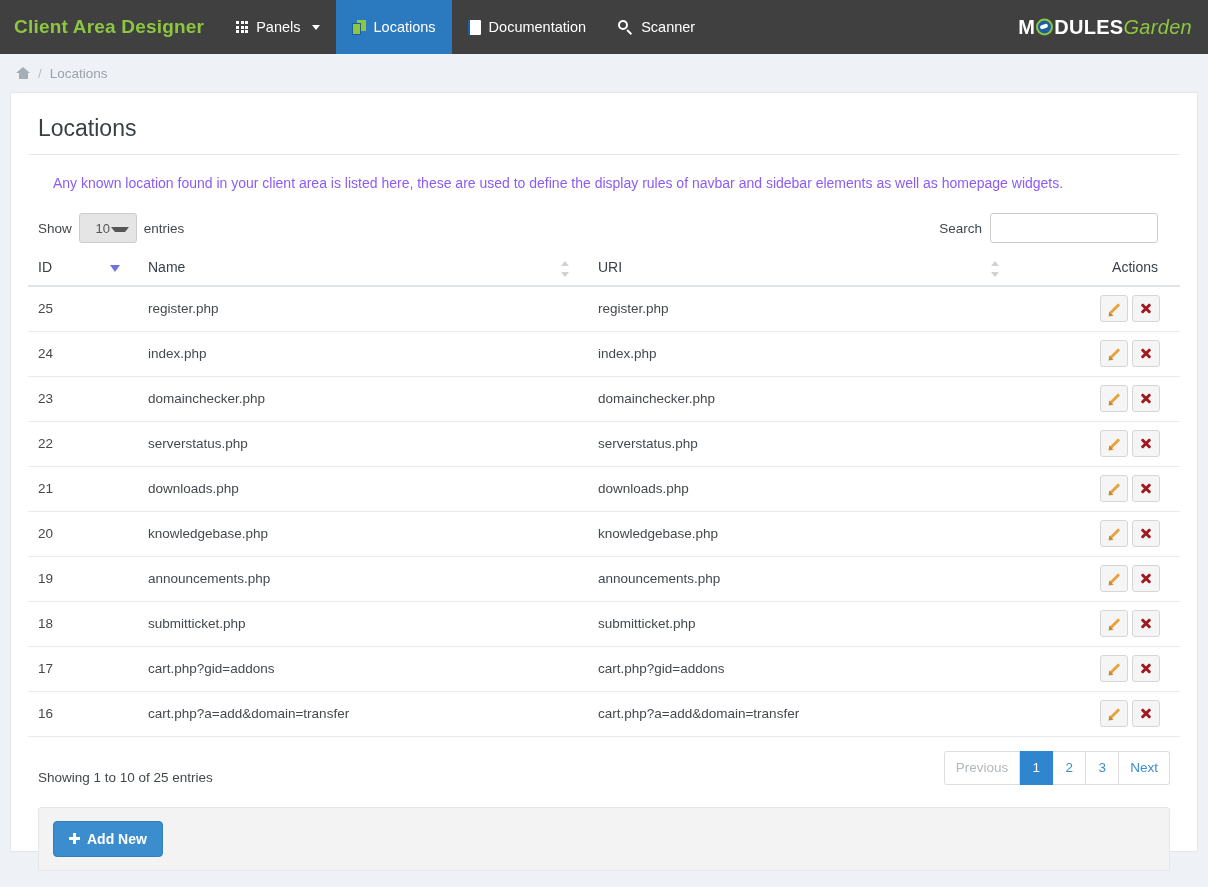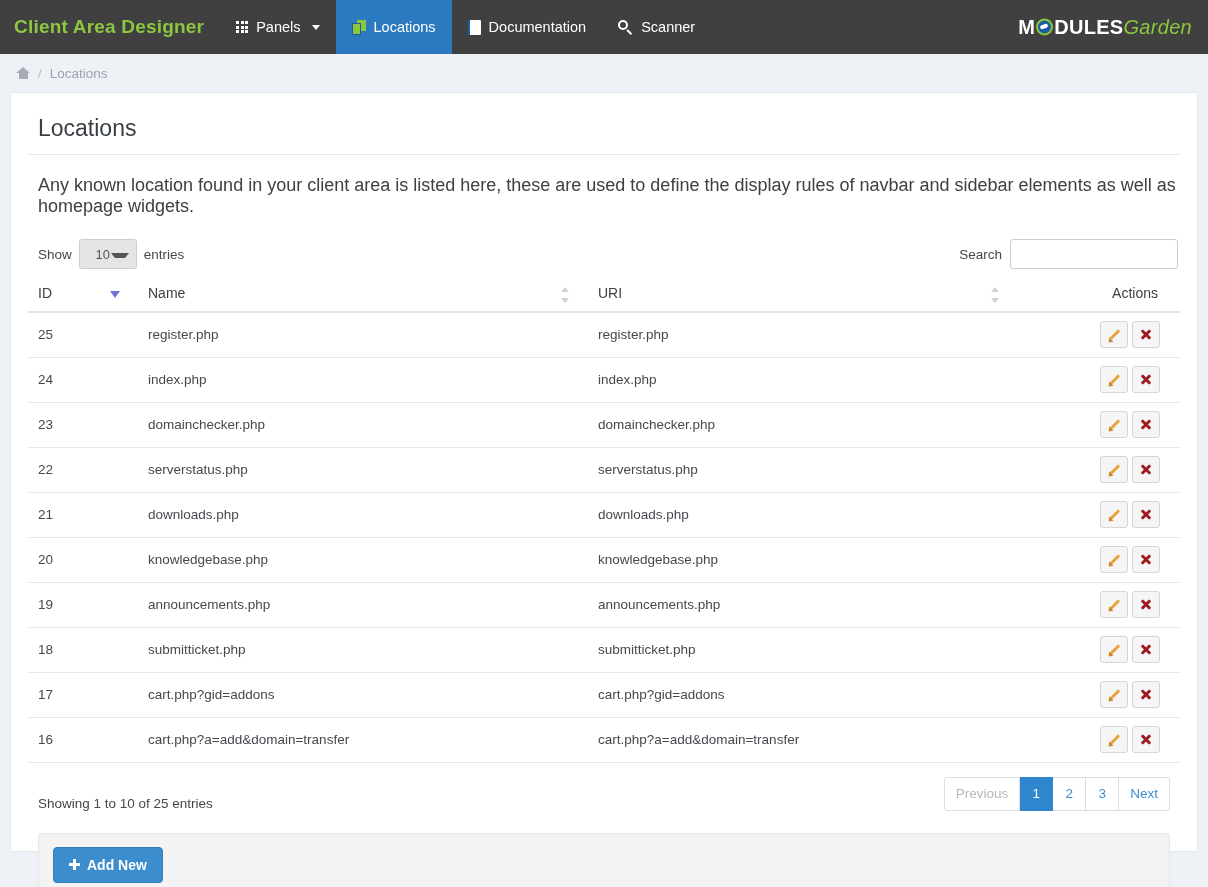--- a/index.html
+++ b/index.html
@@ -145,29 +145,29 @@
     padding: 18px 17px 0 17px;
   }
   .card-title {
     font-size: 23px;
     font-weight: normal;
     color: #3a3f44;
     margin: 4px 0 12px 10px;
   }
   .title-rule { border-top: 1px solid #e6e9ec; margin: 0 0 20px 0; }
   .desc {
-    margin: 0 0 22px 10px;
-    font-size: 18px;
-    color: #404040;
+    margin: 0 0 22px 25px;
+    font-size: 14px;
+    color: #8b5cf6;
   }
 
   
   .table-controls {
     display: flex; align-items: center; justify-content: space-between;
-    margin: 0 2px 8px 10px;
+    margin: 0 22px 8px 10px;
   }
   .length-box { display: flex; align-items: center; gap: 7px; font-size: 13.5px; color: #43484d; }
   .select-wrap {
     position: relative;
     width: 58px; height: 30px;
     border: 1px solid #ccc;
     border-radius: 3px;
     background: #e5e5e5;
     display: flex; align-items: center; justify-content: center;
     cursor: pointer;

